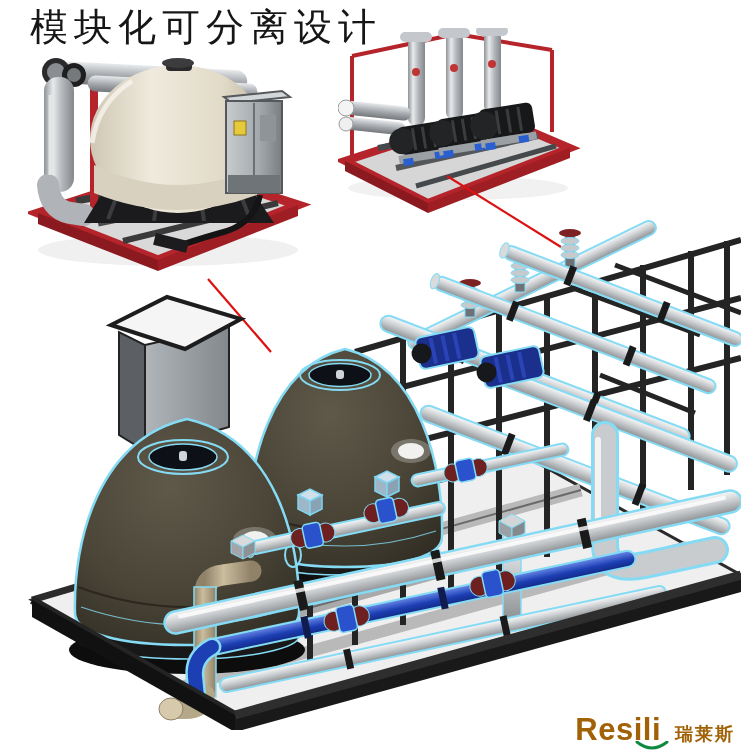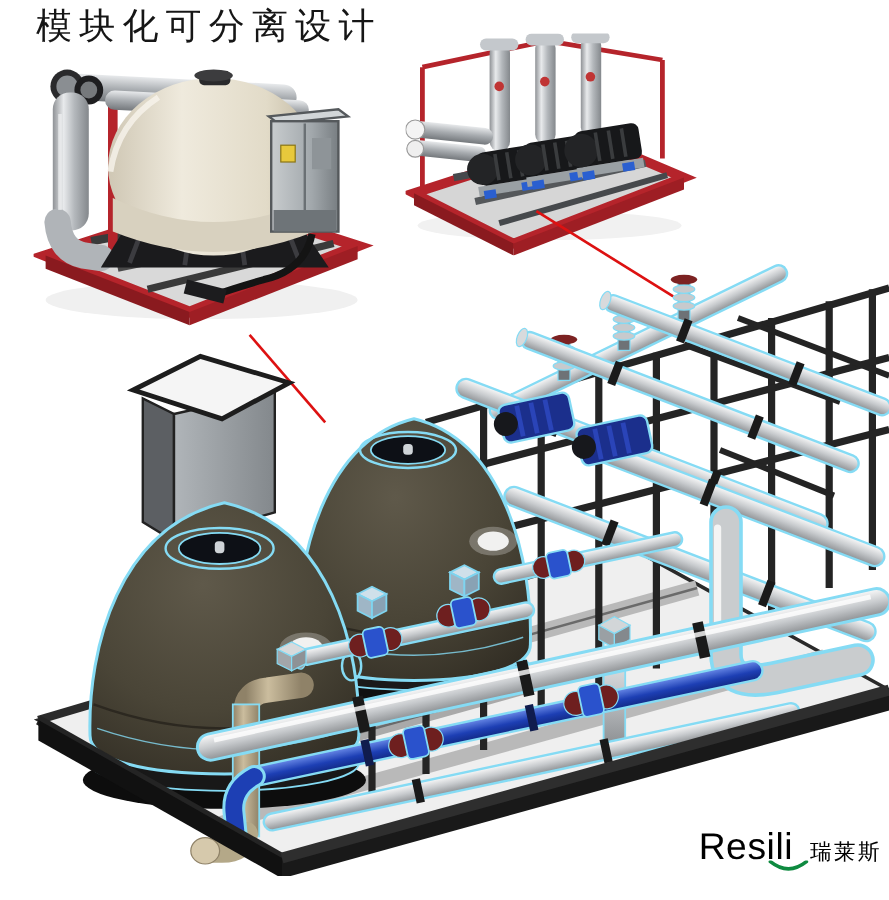--- a/index.html
+++ b/index.html
@@ -2,33 +2,33 @@
 <html><head>
 <meta charset="utf-8">
 <style>
   html,body{margin:0;padding:0;}
   body{
     width:741px;height:750px;position:relative;background:#ffffff;overflow:hidden;
     font-family:"Liberation Sans", sans-serif;
   }
   .title{
     position:absolute;left:30px;top:2px;margin:0;
-    font-size:30px;font-weight:500;letter-spacing:6px;color:#161616;
+    font-size:38px;font-weight:500;letter-spacing:6px;color:#161616;
   }
   .inset{position:absolute;}
   #inset-tank{left:28px;top:55px;width:285px;height:225px;}
   #inset-pump{left:338px;top:28px;width:245px;height:185px;}
   #callouts{position:absolute;left:0;top:0;width:741px;height:750px;pointer-events:none;}
   #main-render{position:absolute;left:15px;top:195px;width:726px;height:535px;}
   .logo{
     position:absolute;right:6px;top:688px;display:flex;align-items:baseline;gap:14px;
-    color:#000000;font-weight:normal;white-space:nowrap;
+    color:#a16207;font-weight:bold;white-space:nowrap;
   }
   .logo .latin{font-size:31px;letter-spacing:0.5px;display:flex;align-items:baseline;}
-  .logo .ili{position:relative;display:inline-block;}
+  .logo .ili{position:relative;display:inline-block;margin-top:24px;}
   .logo .smile{position:absolute;left:1px;bottom:-5px;width:34px;height:12px;}
   .logo .cn{font-size:18px;letter-spacing:2px;}
 </style>
 </head>
 <body>
 
 <h1 class="title">模块化可分离设计</h1>
 
 <svg id="inset-tank" class="inset" viewBox="0 0 285 225">
   <defs>

